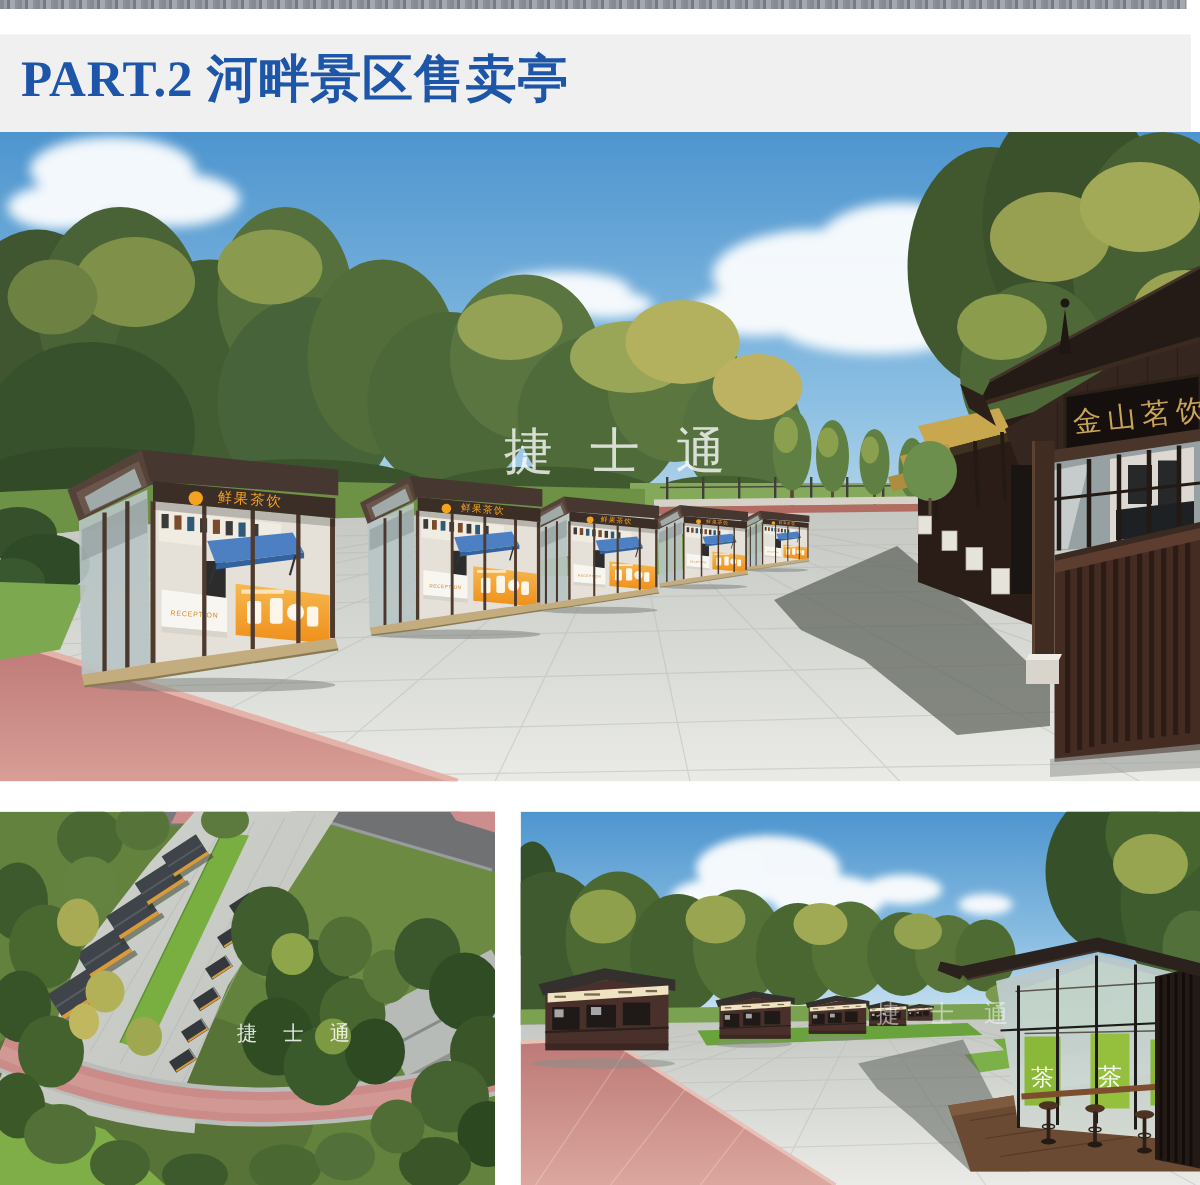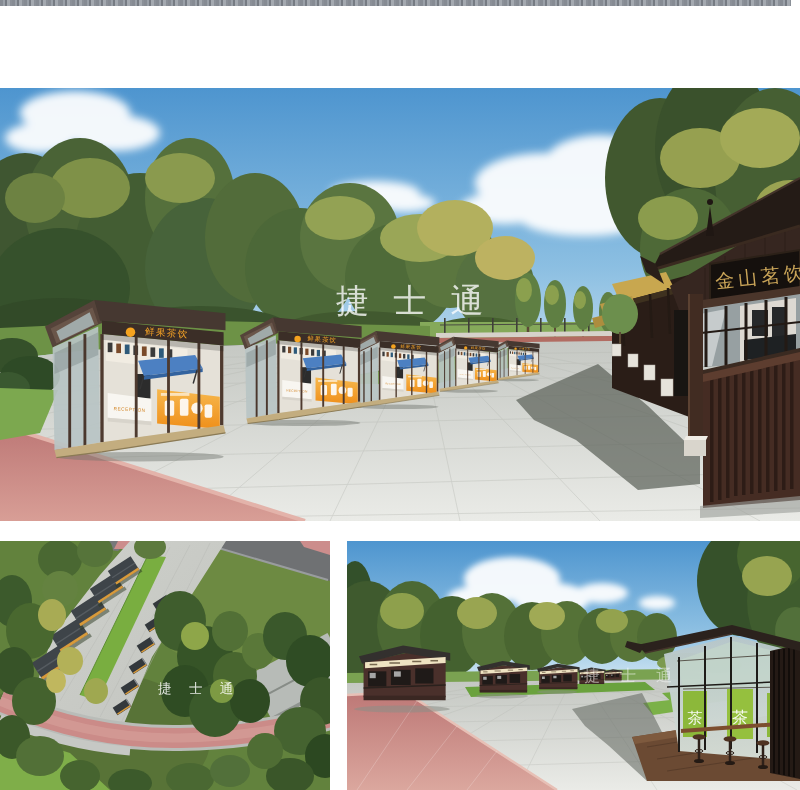--- a/index.html
+++ b/index.html
@@ -18,20 +18,23 @@
   .street-fig{top:541px;left:347px;width:453px;height:249px;}
   .fig svg{display:block;width:100%;height:100%;}
   .wm{font-family:"Liberation Serif","DejaVu Serif",serif;}
 </style>
 </head>
 <body>
 
 <div class="page">
   <div class="top-strip"></div>
 
+  <div class="header-band">
+    <h1 class="title">PART.2 河畔景区售卖亭</h1>
+  </div>
 
   <figure class="fig main-fig">
   <svg viewBox="0 0 800 433" preserveAspectRatio="none">
     <defs>
       <linearGradient id="skyM" x1="0" y1="0" x2="0" y2="1">
         <stop offset="0" stop-color="#4e95cf"></stop>
             <stop offset=".5" stop-color="#8cbfe2"></stop>
         <stop offset=".85" stop-color="#cfe4f1"></stop>
             <stop offset="1" stop-color="#e9f2f8"></stop>
       </linearGradient>

